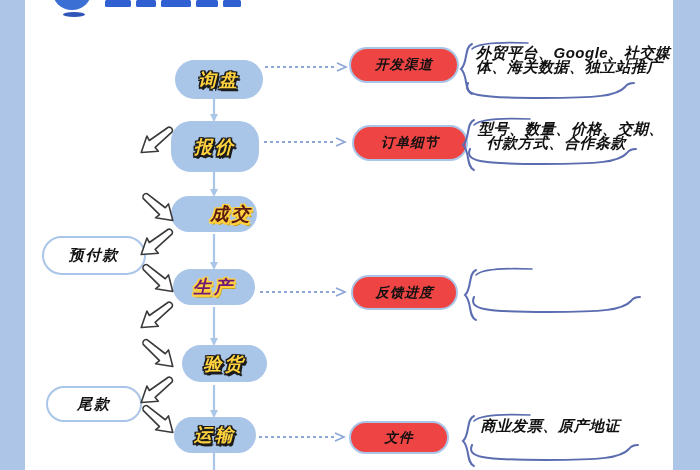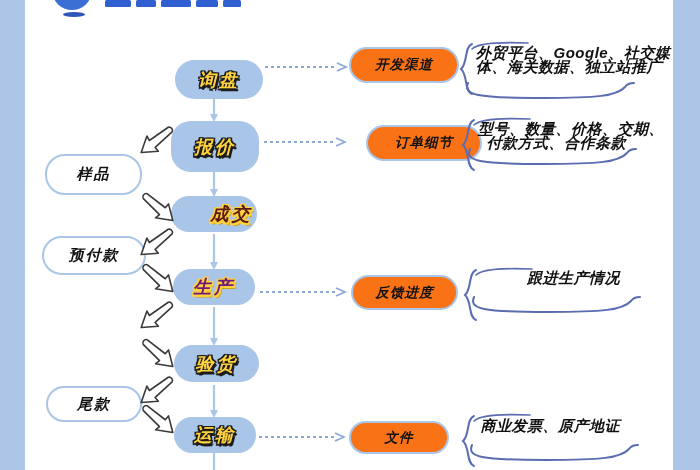--- a/index.html
+++ b/index.html
@@ -31,21 +31,21 @@
       1.5px 0 0 #1c1c1c,2px 3px 0 #1c1c1c;}
   .art.dark{color:#5a1a14;text-shadow:-1.5px -1.5px 0 #ffd23e,1.5px -1.5px 0 #ffd23e,
       -1.5px 1.5px 0 #ffd23e,1.5px 1.5px 0 #ffd23e,0 -1.5px 0 #ffd23e,0 1.5px 0 #ffd23e,
       -1.5px 0 0 #ffd23e,1.5px 0 0 #ffd23e,2px 3px 0 #c9a21d;margin-left:35px;}
   .art.red{color:#701a75;text-shadow:-1.5px -1.5px 0 #ffd23e,1.5px -1.5px 0 #ffd23e,
       -1.5px 1.5px 0 #ffd23e,1.5px 1.5px 0 #ffd23e,0 -1.5px 0 #ffd23e,0 1.5px 0 #ffd23e,
       -1.5px 0 0 #ffd23e,1.5px 0 0 #ffd23e,2px 3px 0 #c9a21d;}
   .lnode{position:absolute;background:#fff;border:2.5px solid var(--pill_blue);border-radius:20px;
     display:flex;align-items:center;justify-content:center;font-weight:700;font-style:italic;
     font-size:15px;letter-spacing:2px;color:#111;}
-  .rnode{position:absolute;background:#f97316;border:2px solid var(--pill_blue);border-radius:18px;
+  .rnode{position:absolute;background:#ef4444;border:2px solid var(--pill_blue);border-radius:18px;
     display:flex;align-items:center;justify-content:center;font-weight:700;font-style:italic;
     font-size:13.5px;letter-spacing:1px;color:#111;}
 
   
   .vline{position:absolute;color:var(--connector_blue);}
   .darrow{position:absolute;color:var(--dashed_arrow_blue);}
   .bline{position:absolute;color:var(--bubble_stroke_blue);}
   .skarrow{position:absolute;width:44px;height:26px;}
   .skarrow.adr{transform:rotate(40deg);}
   .skarrow.adl{transform:rotate(140deg);}
@@ -77,41 +77,38 @@
   </div>
   <div class="mnode" style="left:171px;top:121px;width:88px;height:51px;">
     <span class="art">报价</span>
   </div>
   <div class="mnode" style="left:171px;top:196px;width:86px;height:36px;">
     <span class="art dark">成交</span>
   </div>
   <div class="mnode" style="left:173px;top:269px;width:82px;height:36px;">
     <span class="art red">生产</span>
   </div>
-  <div class="mnode" style="left:174px;top:345px;width:85px;height:37px;">
+  <div class="mnode" style="left:182px;top:345px;width:85px;height:37px;">
     <span class="art">验货</span>
   </div>
   <div class="mnode" style="left:174px;top:417px;width:82px;height:36px;">
     <span class="art">运输</span>
   </div>
 
-  <div class="lnode" style="left:45px;top:154px;width:93px;height:37px;">
-    <span>样品</span>
-  </div>
   <div class="lnode" style="left:42px;top:236px;width:100px;height:35px;">
     <span>预付款</span>
   </div>
   <div class="lnode" style="left:46px;top:386px;width:92px;height:32px;">
     <span>尾款</span>
   </div>
 
   <div class="rnode" style="left:349px;top:47px;width:106px;height:32px;">
     <span>开发渠道</span>
   </div>
-  <div class="rnode" style="left:366px;top:125px;width:112px;height:32px;">
+  <div class="rnode" style="left:352px;top:125px;width:112px;height:32px;">
     <span>订单细节</span>
   </div>
   <div class="rnode" style="left:351px;top:275px;width:103px;height:31px;">
     <span>反馈进度</span>
   </div>
   <div class="rnode" style="left:349px;top:421px;width:96px;height:29px;">
     <span>文件</span>
   </div>
 
   <div class="vline" style="left:209px;top:89px;">
@@ -260,21 +257,20 @@
     <svg width="16" height="54">
         <path d="M14,2 C6,5 10,21 3,27 C10,33 6,49 14,52" fill="none" stroke="currentColor" stroke-width="2" stroke-linecap="round"></path>
       </svg>
   </div>
   <div class="bline" style="left:474px;top:263px;">
     <svg width="60" height="12">
         <path d="M2,10 Q10,2 58,4" fill="none" stroke="currentColor" stroke-width="1.6" stroke-linecap="round"></path>
       </svg>
   </div>
   <div class="note" style="left:480px;top:271px;width:140px;">
-    <div>跟进生产情况</div>
   </div>
   <div class="bline" style="left:468px;top:296px;">
     <svg width="176" height="22">
         <path d="M6,1 C1,13 14,16 80,16 C135,16 155,14 163,5 C165,2 168,1 172,1" fill="none" stroke="currentColor" stroke-width="2" stroke-linecap="round"></path>
       </svg>
   </div>
 
   <div class="bline" style="left:460px;top:414px;">
     <svg width="16" height="54">
         <path d="M14,2 C6,5 10,21 3,27 C10,33 6,49 14,52" fill="none" stroke="currentColor" stroke-width="2" stroke-linecap="round"></path>

